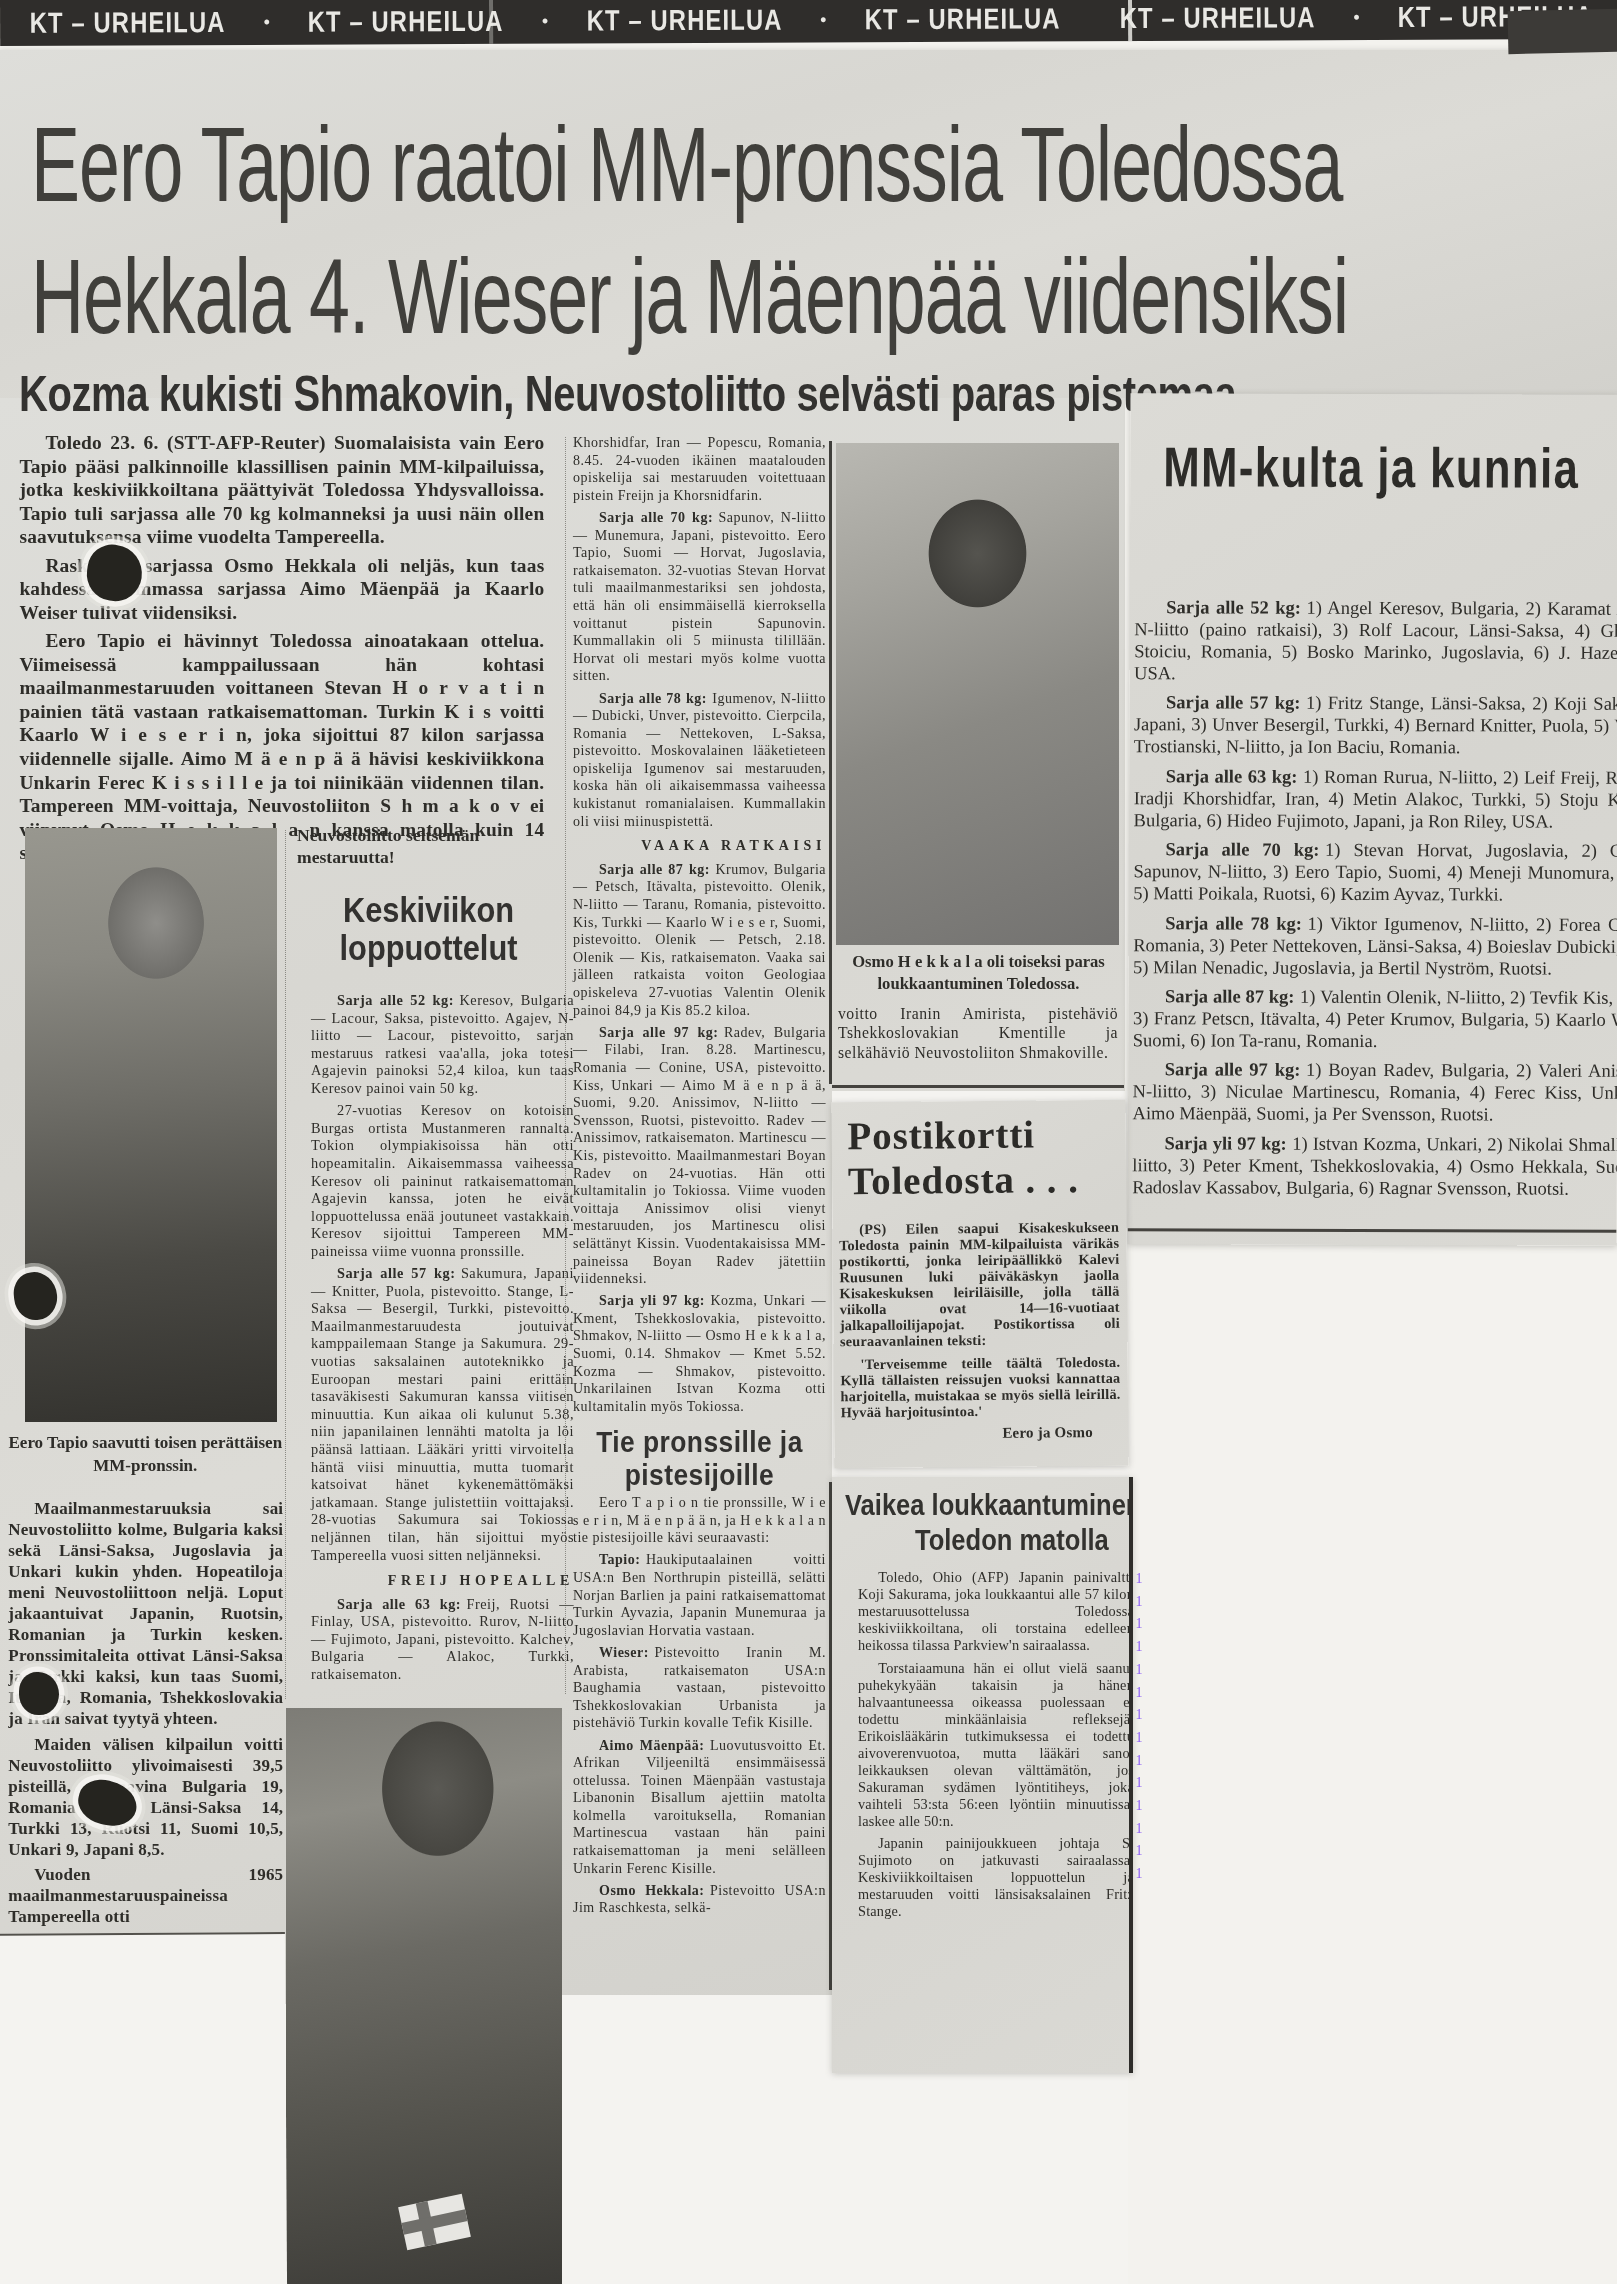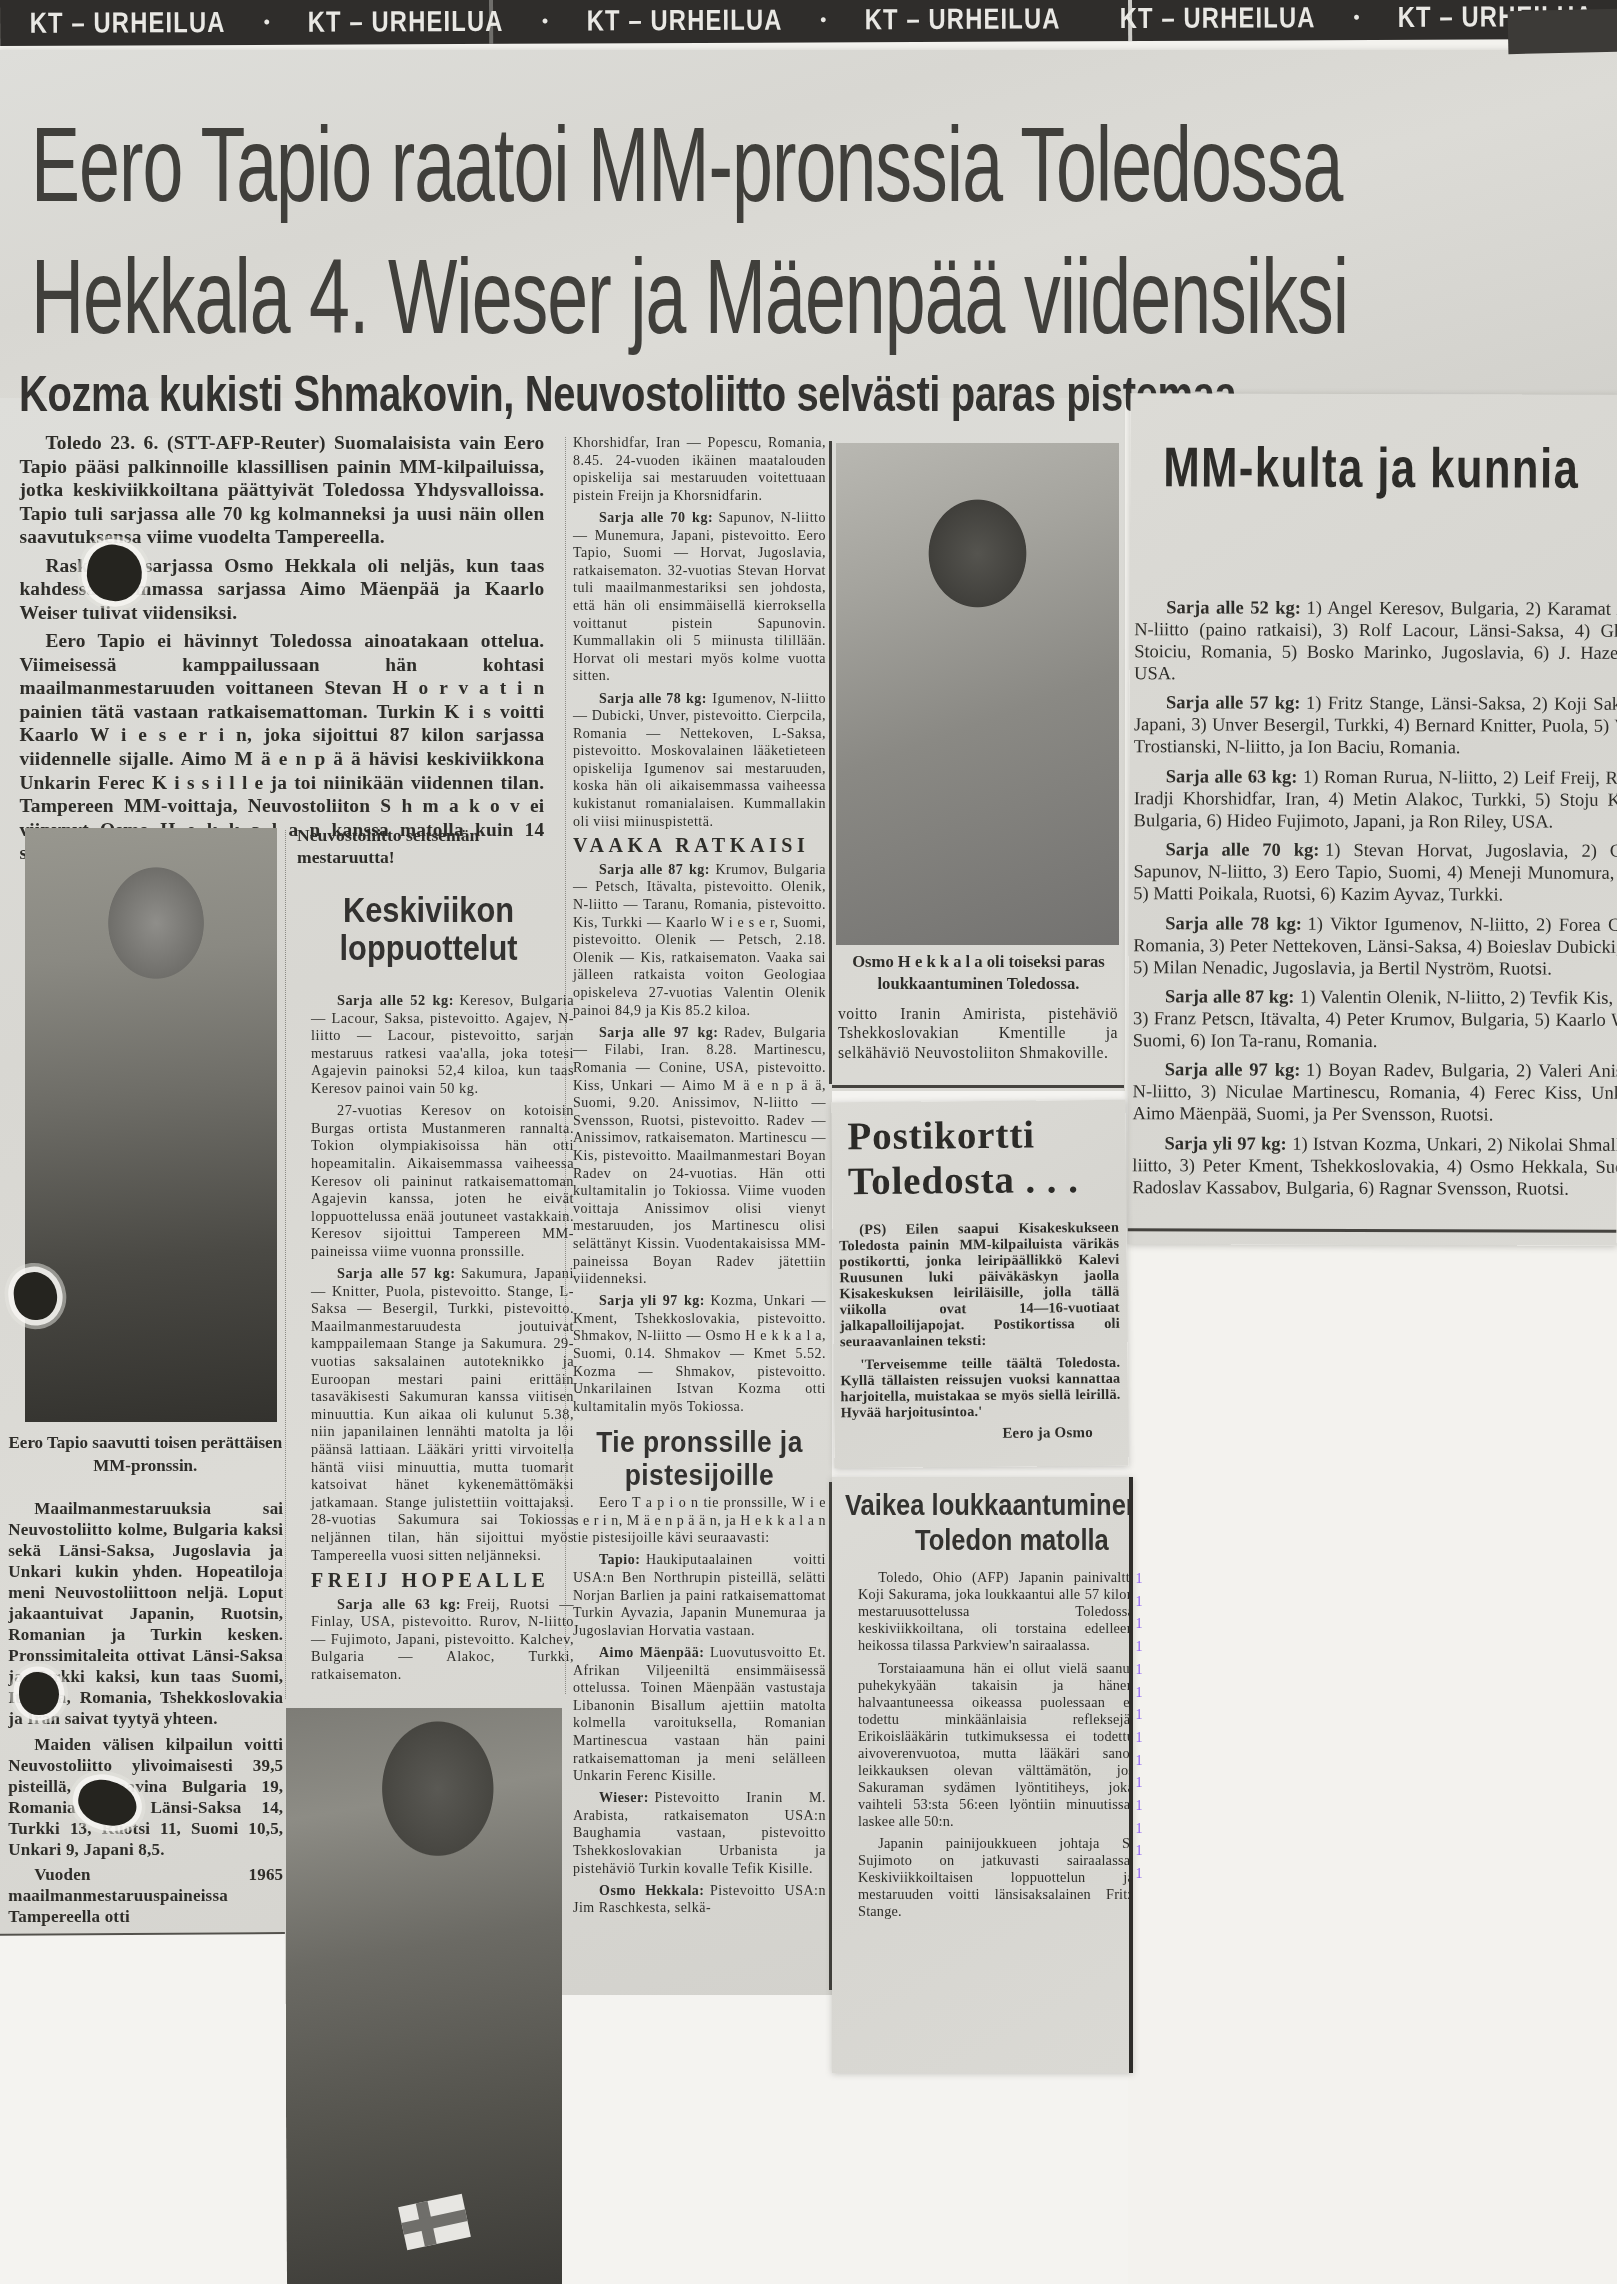--- a/index.html
+++ b/index.html
@@ -53,21 +53,21 @@
   .blead{font-weight:700;margin-right:5.5px;}
 
   .capt{font-weight:700;text-align:center;z-index:3;}
 
   .midhead{
     font-family:"Liberation Sans",sans-serif;font-weight:700;color:#333230;
     text-align:center;transform:scaleX(.88);transform-origin:center top;
     line-height:1.08;z-index:3;
   }
   .smallcaps-head{
-    font-weight:700;text-align:left;letter-spacing:4.6px;font-size:20px;z-index:3;
+    font-weight:700;text-align:right;letter-spacing:4.6px;font-size:14px;z-index:3;
   }
 
   
   .photo{z-index:3;}
   .photo1{background:
     radial-gradient(ellipse 79px 92px at 52% 16%, #8f8e8a 0%, #6f6e6a 60%, rgba(0,0,0,0) 61%),
     linear-gradient(175deg,#98978f 0%,#8a8982 22%,#6e6d67 45%,#4a4944 72%,#33322e 100%);}
   .photo2{background:
     radial-gradient(ellipse 92px 111px at 55% 14%, #5a5954 0%, #474641 60%, rgba(0,0,0,0) 61%),
     linear-gradient(170deg,#7d7c76 0%,#8d8c85 18%,#6b6a64 42%,#54534d 70%,#3c3b37 100%);}
@@ -189,22 +189,22 @@
     <div class="smallcaps-head" style="margin:6.5px 0 6.5px 0;">VAAKA RATKAISI</div>
     <p><b class="blead">Sarja alle 87 kg:</b><span>Krumov, Bulgaria — Petsch, Itävalta, pistevoitto. Olenik, N-liitto — Taranu, Romania, pistevoitto. Kis, Turkki — Kaarlo W i e s e r, Suomi, pistevoitto. Olenik — Petsch, 2.18. Olenik — Kis, ratkaisematon. Vaaka sai jälleen ratkaista voiton Geologiaa opiskeleva 27-vuotias Valentin Olenik painoi 84,9 ja Kis 85.2 kiloa.</span></p>
     <p><b class="blead">Sarja alle 97 kg:</b><span>Radev, Bulgaria — Filabi, Iran. 8.28. Martinescu, Romania — Conine, USA, pistevoitto. Kiss, Unkari — Aimo M ä e n p ä ä, Suomi, 9.20. Anissimov, N-liitto — Svensson, Ruotsi, pistevoitto. Radev — Anissimov, ratkaisematon. Martinescu — Kis, pistevoitto. Maailmanmestari Boyan Radev on 24-vuotias. Hän otti kultamitalin jo Tokiossa. Viime vuoden voittaja Anissimov olisi vienyt mestaruuden, jos Martinescu olisi selättänyt Kissin. Vuodentakaisissa MM-paineissa Boyan Radev jätettiin viidenneksi.</span></p>
     <p><b class="blead">Sarja yli 97 kg:</b><span>Kozma, Unkari — Kment, Tshekkoslovakia, pistevoitto. Shmakov, N-liitto — Osmo H e k k a l a, Suomi, 0.14. Shmakov — Kmet 5.52. Kozma — Shmakov, pistevoitto. Unkarilainen Istvan Kozma otti kultamitalin myös Tokiossa.</span></p>
     <div class="midhead" style="position:relative;width:253px;font-size:30px;margin:11px 0 2.8px 0;">
       <div>Tie pronssille ja</div>
       <div>pistesijoille</div>
     </div>
     <p>Eero T a p i o n tie pronssille, W i e s e r i n, M ä e n p ä ä n, ja H e k k a l a n tie pistesijoille kävi seuraavasti:</p>
     <p><b class="blead">Tapio:</b><span>Haukiputaalainen voitti USA:n Ben Northrupin pisteillä, selätti Norjan Barlien ja paini ratkaisemattomat Turkin Ayvazia, Japanin Munemuraa ja Jugoslavian Horvatia vastaan.</span></p>
+    <p><b class="blead">Wieser:</b><span>Pistevoitto Iranin M. Arabista, ratkaisematon USA:n Baughamia vastaan, pistevoitto Tshekkoslovakian Urbanista ja pistehäviö Turkin kovalle Tefik Kisille.</span></p>
     <p><b class="blead">Aimo Mäenpää:</b><span>Luovutusvoitto Et. Afrikan Viljeeniltä ensimmäisessä ottelussa. Toinen Mäenpään vastustaja Libanonin Bisallum ajettiin matolta kolmella varoituksella, Romanian Martinescua vastaan hän paini ratkaisemattoman ja meni selälleen Unkarin Ferenc Kisille.</span></p>
-    <p><b class="blead">Wieser:</b><span>Pistevoitto Iranin M. Arabista, ratkaisematon USA:n Baughamia vastaan, pistevoitto Tshekkoslovakian Urbanista ja pistehäviö Turkin kovalle Tefik Kisille.</span></p>
     <p><b class="blead">Osmo Hekkala:</b><span>Pistevoitto USA:n Jim Raschkesta, selkä-</span></p>
   </div>
 
   <div class="abs photo photo3" style="left:836px;top:443px;width:283px;height:502px;"></div>
   <div class="abs capt" style="left:839px;top:951px;width:279px;font-size:16.6px;line-height:22px;">Osmo H e k k a l a oli toiseksi paras loukkaantuminen Toledossa.</div>
   <div class="abs tx" style="left:838px;top:1004px;width:280px;font-size:15.7px;line-height:19.4px;letter-spacing:0.5px;">
     <p style="text-indent:0;">voitto Iranin Amirista, pistehäviö Tshekkoslovakian Kmentille ja selkähäviö Neuvostoliiton Shmakoville.</p>
   </div>
   <div class="abs hrule" style="left:832px;top:1085px;width:292px;"></div>
 

